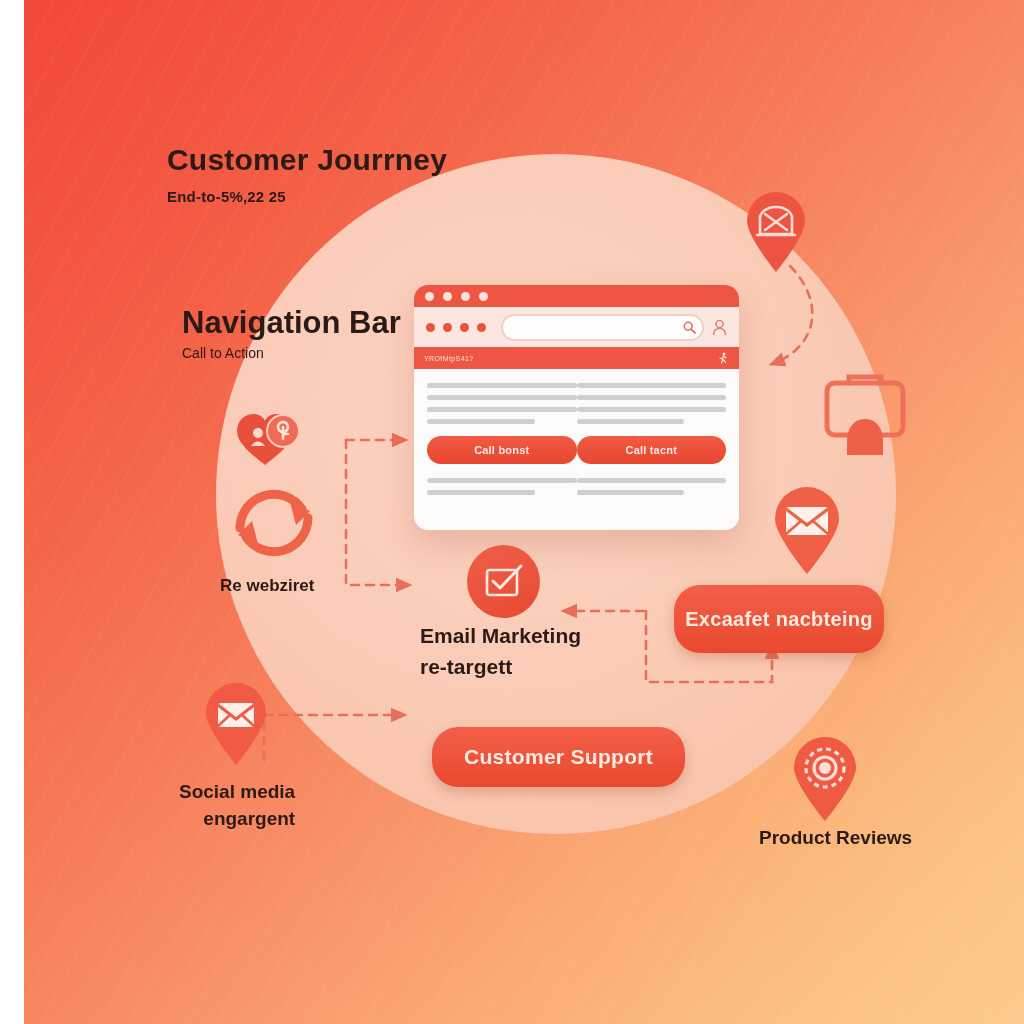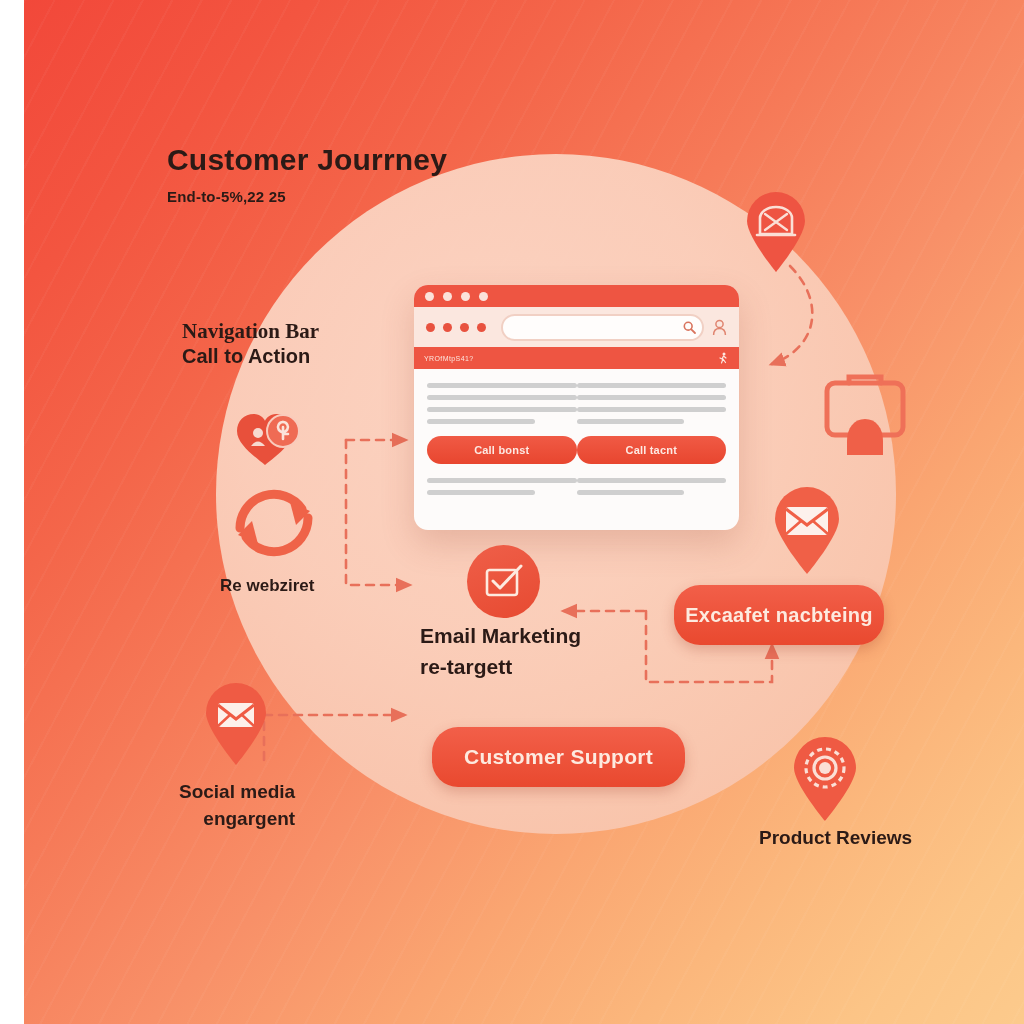--- a/index.html
+++ b/index.html
@@ -41,22 +41,22 @@
     border-radius:50%;
     background:radial-gradient(circle at 38% 32%,
         #fcd9c8 0%, #fbd3c0 40%, #f9c9b3 70%, #f7bfa6 100%);
     opacity:.93;
   }
 
   
   .hd{position:absolute;color:#2b1a16;white-space:nowrap;}
   #title{left:143px;top:143px;font-size:30px;font-weight:700;letter-spacing:.2px;}
   #subtitle{left:143px;top:188px;font-size:15px;font-weight:700;letter-spacing:.2px;}
-  #navlabel{left:158px;top:319px;font-size:21px;font-weight:700;font-family:Liberation Serif, serif;}
-  #ctalabel{left:158px;top:345px;font-size:20px;font-weight:700;}
+  #navlabel{left:158px;top:305px;font-size:31px;font-weight:700;}
+  #ctalabel{left:158px;top:345px;font-size:14px;font-weight:400;}
 
   .sidelabel{position:absolute;color:#2b1a16;font-size:19px;font-weight:600;line-height:27px;}
   #lbl-rewebsite{left:196px;top:572px;font-size:17px;}
   #lbl-social{left:155px;top:778px;text-align:right;}
   #lbl-reviews{left:735px;top:824px;font-size:19px;}
   #lbl-email{position:absolute;left:396px;top:620px;width:220px;
              color:#2b1a16;font-size:21px;font-weight:600;line-height:31px;}
 
   
   #browser{
@@ -89,21 +89,21 @@
 
   
   .pill{
     position:absolute;border-radius:26px;
     background:linear-gradient(180deg,#f25f49,#e9492f);
     color:#fdeadf;display:flex;align-items:center;justify-content:center;
     font-size:21px;font-weight:600;letter-spacing:.3px;
     box-shadow:0 5px 13px rgba(160,55,35,.26);
   }
   #pill-support{left:408px;top:727px;width:253px;height:60px;}
-  #pill-engage{left:650px;top:585px;width:210px;height:60px;font-size:20px;}
+  #pill-engage{left:650px;top:585px;width:210px;height:68px;font-size:20px;}
 
   
   #email-node{
     position:absolute;left:443px;top:545px;width:73px;height:73px;border-radius:50%;
     background:linear-gradient(160deg,#ef5f49,#e74a31);
     display:flex;align-items:center;justify-content:center;
   }
 
   .ico{position:absolute;}
   svg{display:block;overflow:visible;}

